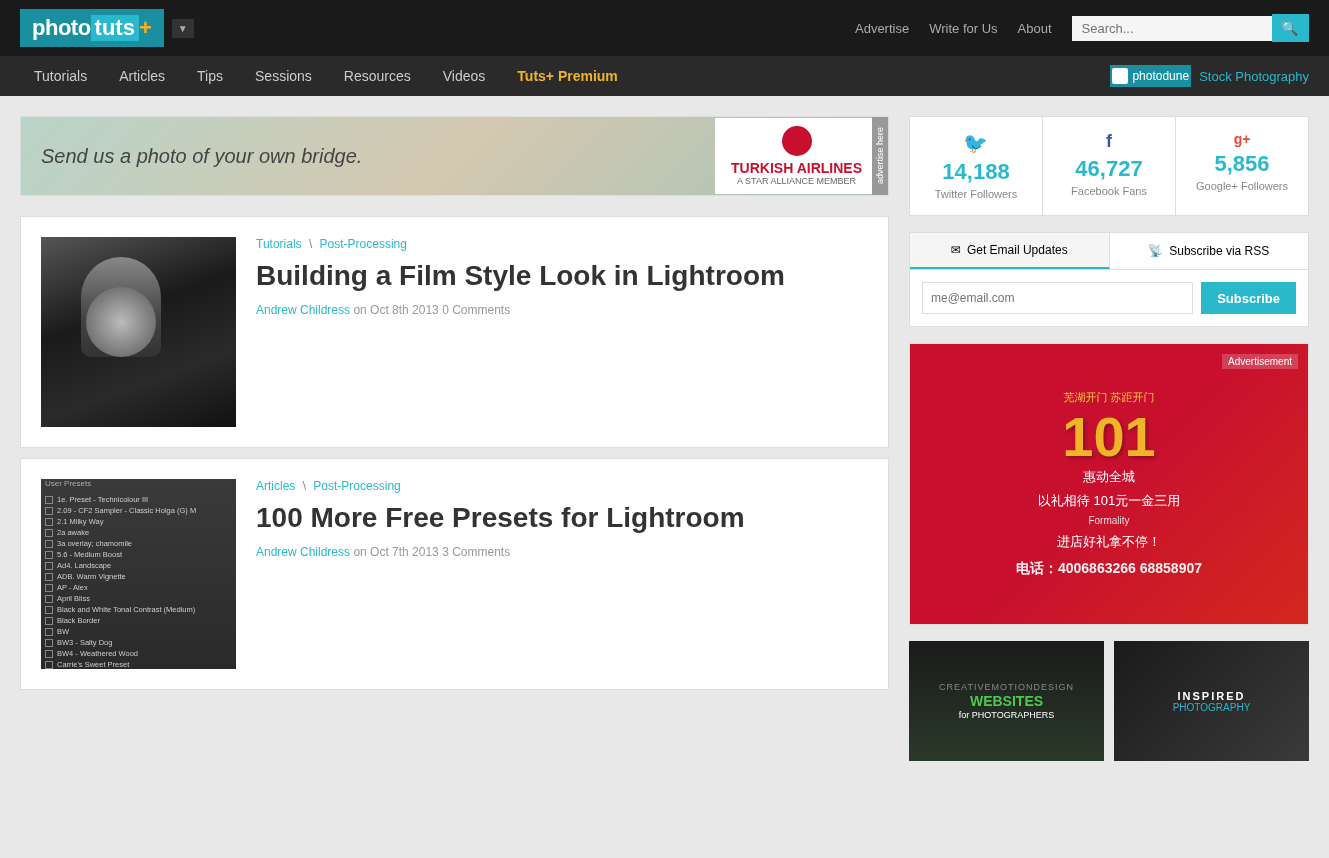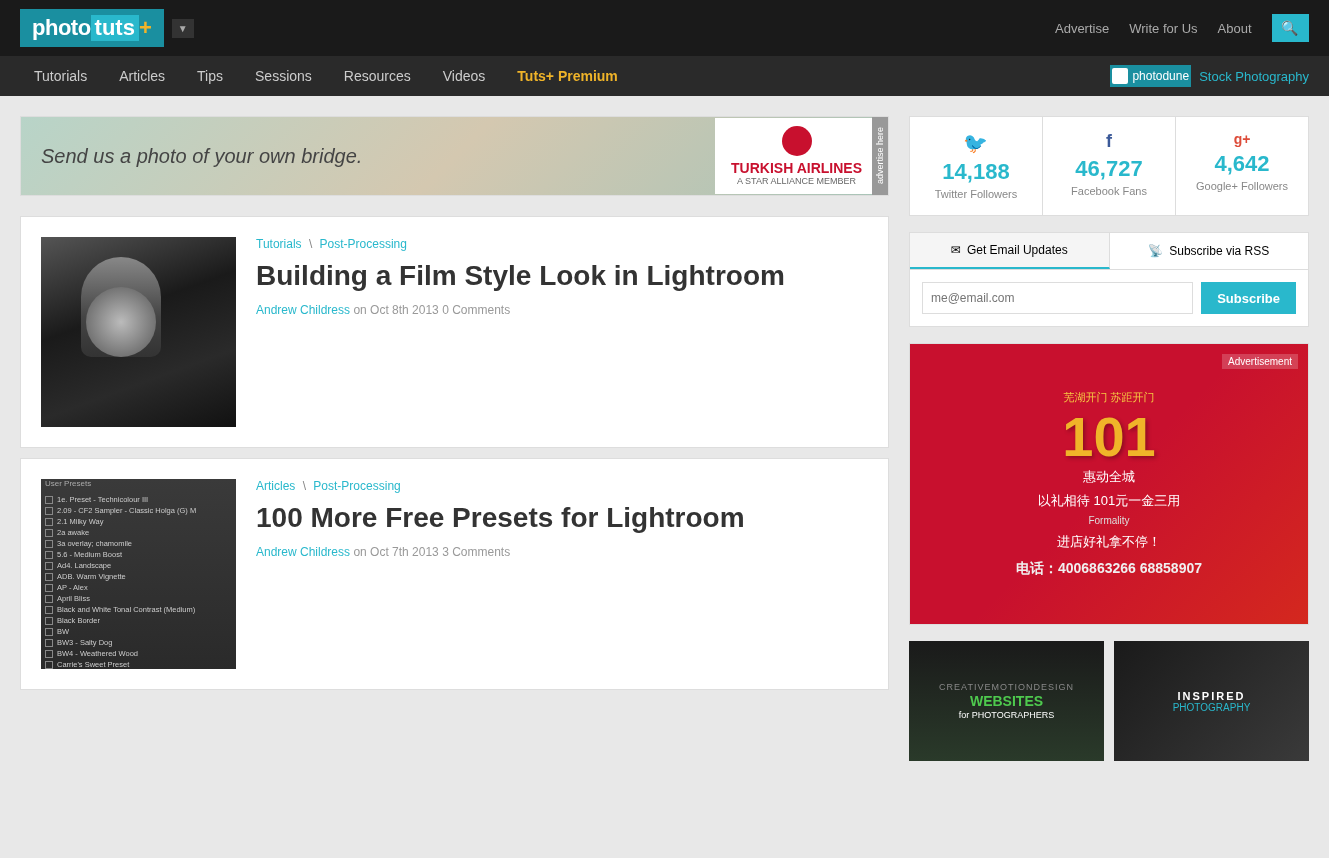--- a/index.html
+++ b/index.html
@@ -419,20 +419,21 @@
       <span class="logo-tuts">tuts</span>
       <span class="logo-plus">+</span>
     </div>
     <button class="dropdown-btn">▼</button>
   </div>
   <div class="top-links">
     <a href="#">Advertise</a>
     <a href="#">Write for Us</a>
     <a href="#">About</a>
     <div class="search-area">
+      <input class="search-input" type="text" placeholder="Search..." style="">
       <button class="search-btn">🔍</button>
     </div>
   </div>
 </div>
 
 <div class="nav-bar">
   <div class="nav-links">
     <a href="#">Tutorials</a>
     <a href="#">Articles</a>
     <a href="#">Tips</a>
@@ -537,21 +538,21 @@
         <span class="social-count">14,188</span>
         <span class="social-label">Twitter Followers</span>
       </div>
       <div class="social-item">
         <div class="social-icon facebook" style="font-weight:bold; font-size:18px;">f</div>
         <span class="social-count">46,727</span>
         <span class="social-label">Facebook Fans</span>
       </div>
       <div class="social-item">
         <div class="social-icon googleplus" style="font-weight:bold; font-size:14px;">g+</div>
-        <span class="social-count">4,642</span>
+        <span class="social-count">5,856</span>
         <span class="social-label">Google+ Followers</span>
       </div>
     </div>
 
     <div class="subscribe-box">
       <div class="subscribe-tabs">
         <button class="subscribe-tab active">
           <span>✉</span>
           <span>Get Email Updates</span>
         </button>

